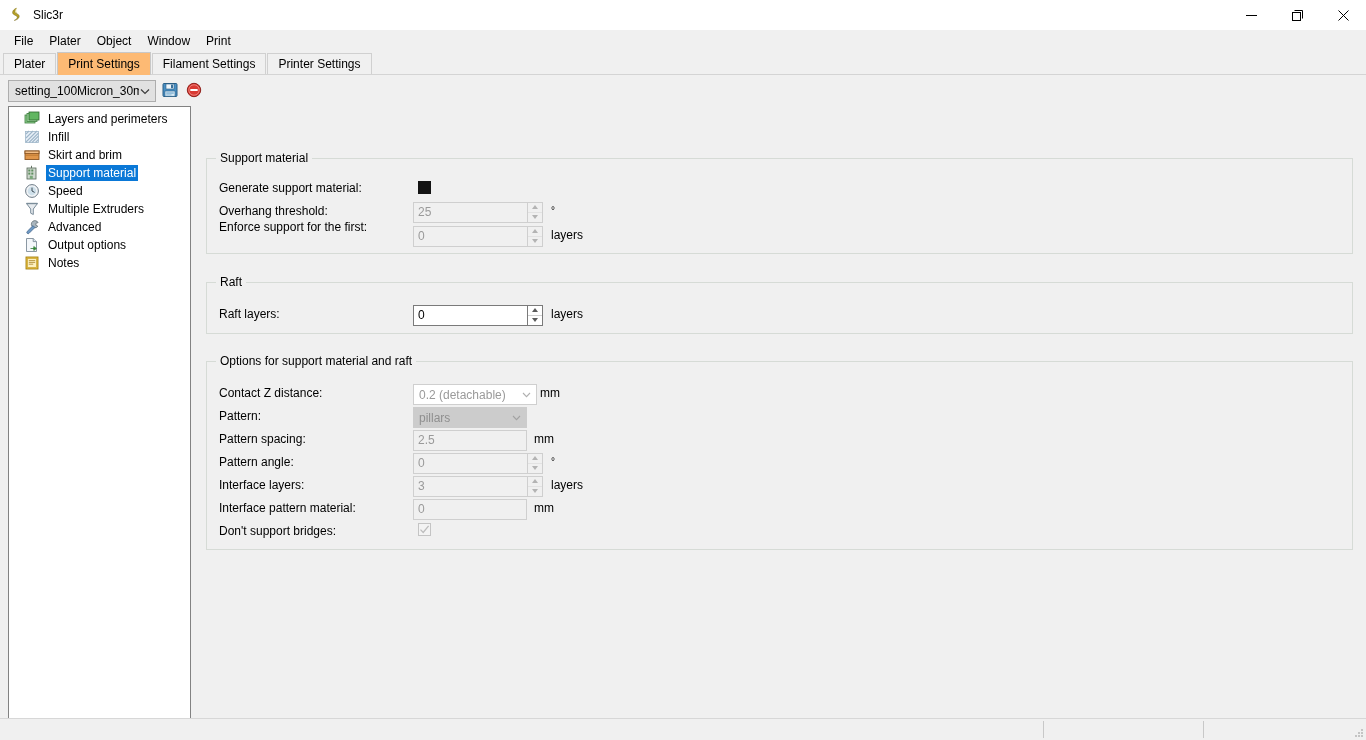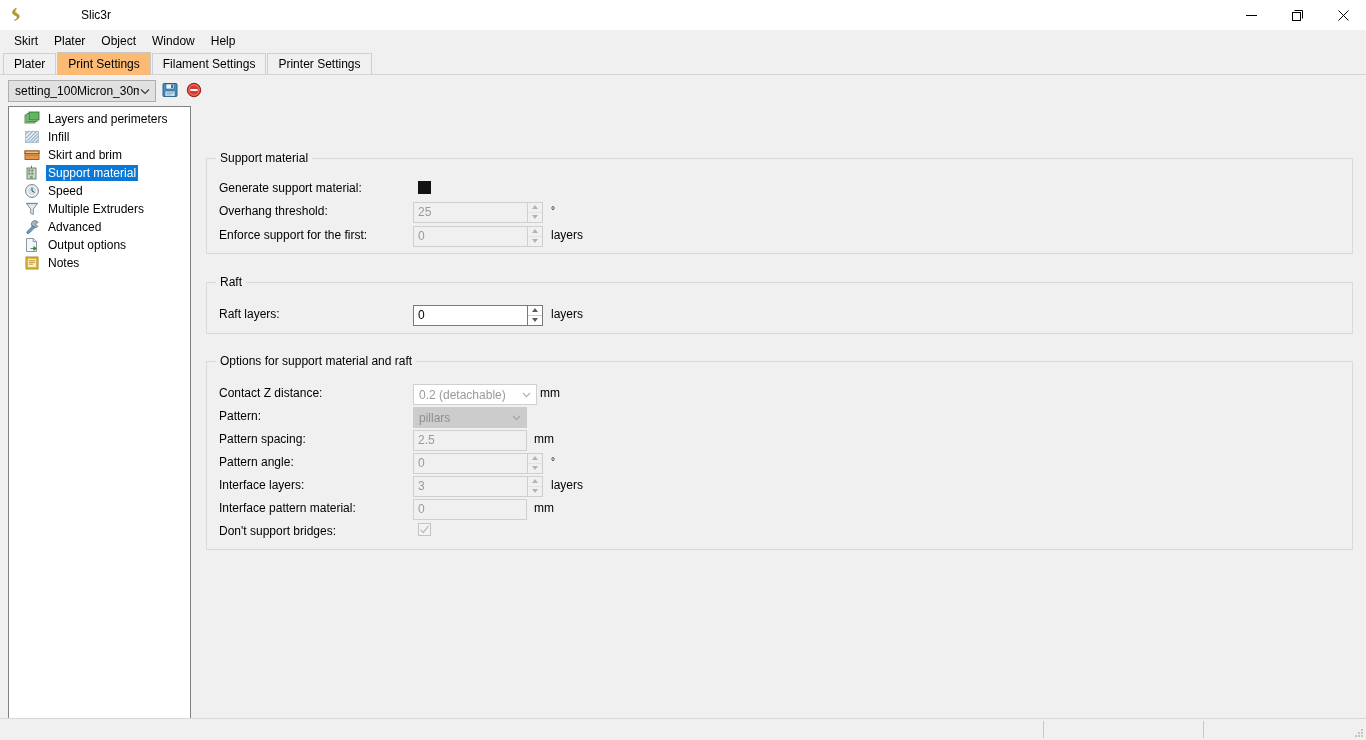--- a/index.html
+++ b/index.html
@@ -22,21 +22,21 @@
 
   
   .titlebar {
     position: relative;
     height: 30px;
     background: #ffffff;
     display: flex;
     align-items: center;
     flex: 0 0 30px;
   }
-  .title-left { display: flex; align-items: flex-end; padding-left: 8px; gap: 48px; }
+  .title-left { display: flex; align-items: flex-end; padding-left: 8px; }
   .app-icon {
     width: 16px; height: 16px; position: relative; margin-right: 9px;
   }
   .app-icon svg { display:block; }
   .app-title {
     font-size: 12px; color: #000; line-height: 16px;
   }
   .win-controls {
     position: absolute; right: 0; top: 0; height: 30px;
     display: flex;
@@ -323,25 +323,25 @@
       </div>
       <div class="win-btn close">
         <svg width="11" height="11" viewBox="0 0 11 11">
           <path d="M0.5 0.5 L10.5 10.5 M10.5 0.5 L0.5 10.5" stroke="#000" stroke-width="1"></path>
         </svg>
       </div>
     </div>
   </div>
 
   <div class="menubar">
-    <div class="menu-item">Skirt</div>
+    <div class="menu-item">File</div>
     <div class="menu-item">Plater</div>
     <div class="menu-item">Object</div>
     <div class="menu-item">Window</div>
-    <div class="menu-item">Help</div>
+    <div class="menu-item">Print</div>
   </div>
 
   <div class="tabbar">
     <div class="tab">Plater</div>
     <div class="tab active">Print Settings</div>
     <div class="tab">Filament Settings</div>
     <div class="tab">Printer Settings</div>
   </div>
 
   <div class="body-area">
@@ -496,21 +496,21 @@
         <div class="spin" style="left:321px; top:43px;">
           <div class="up">
               <i class="arr u"></i>
             </div>
           <div class="down">
               <i class="arr d"></i>
             </div>
         </div>
         <span class="unit deg" style="left:344px; top:46px;">°</span>
 
-        <div class="field-row" style="top:65px;">
+        <div class="field-row" style="top:57px;">
           <span class="field-label">Enforce support for the first:</span>
         </div>
         <div class="txt" style="left:206px; top:67px; width:115px;">0</div>
         <div class="spin" style="left:321px; top:67px;">
           <div class="up">
               <i class="arr u"></i>
             </div>
           <div class="down">
               <i class="arr d"></i>
             </div>

